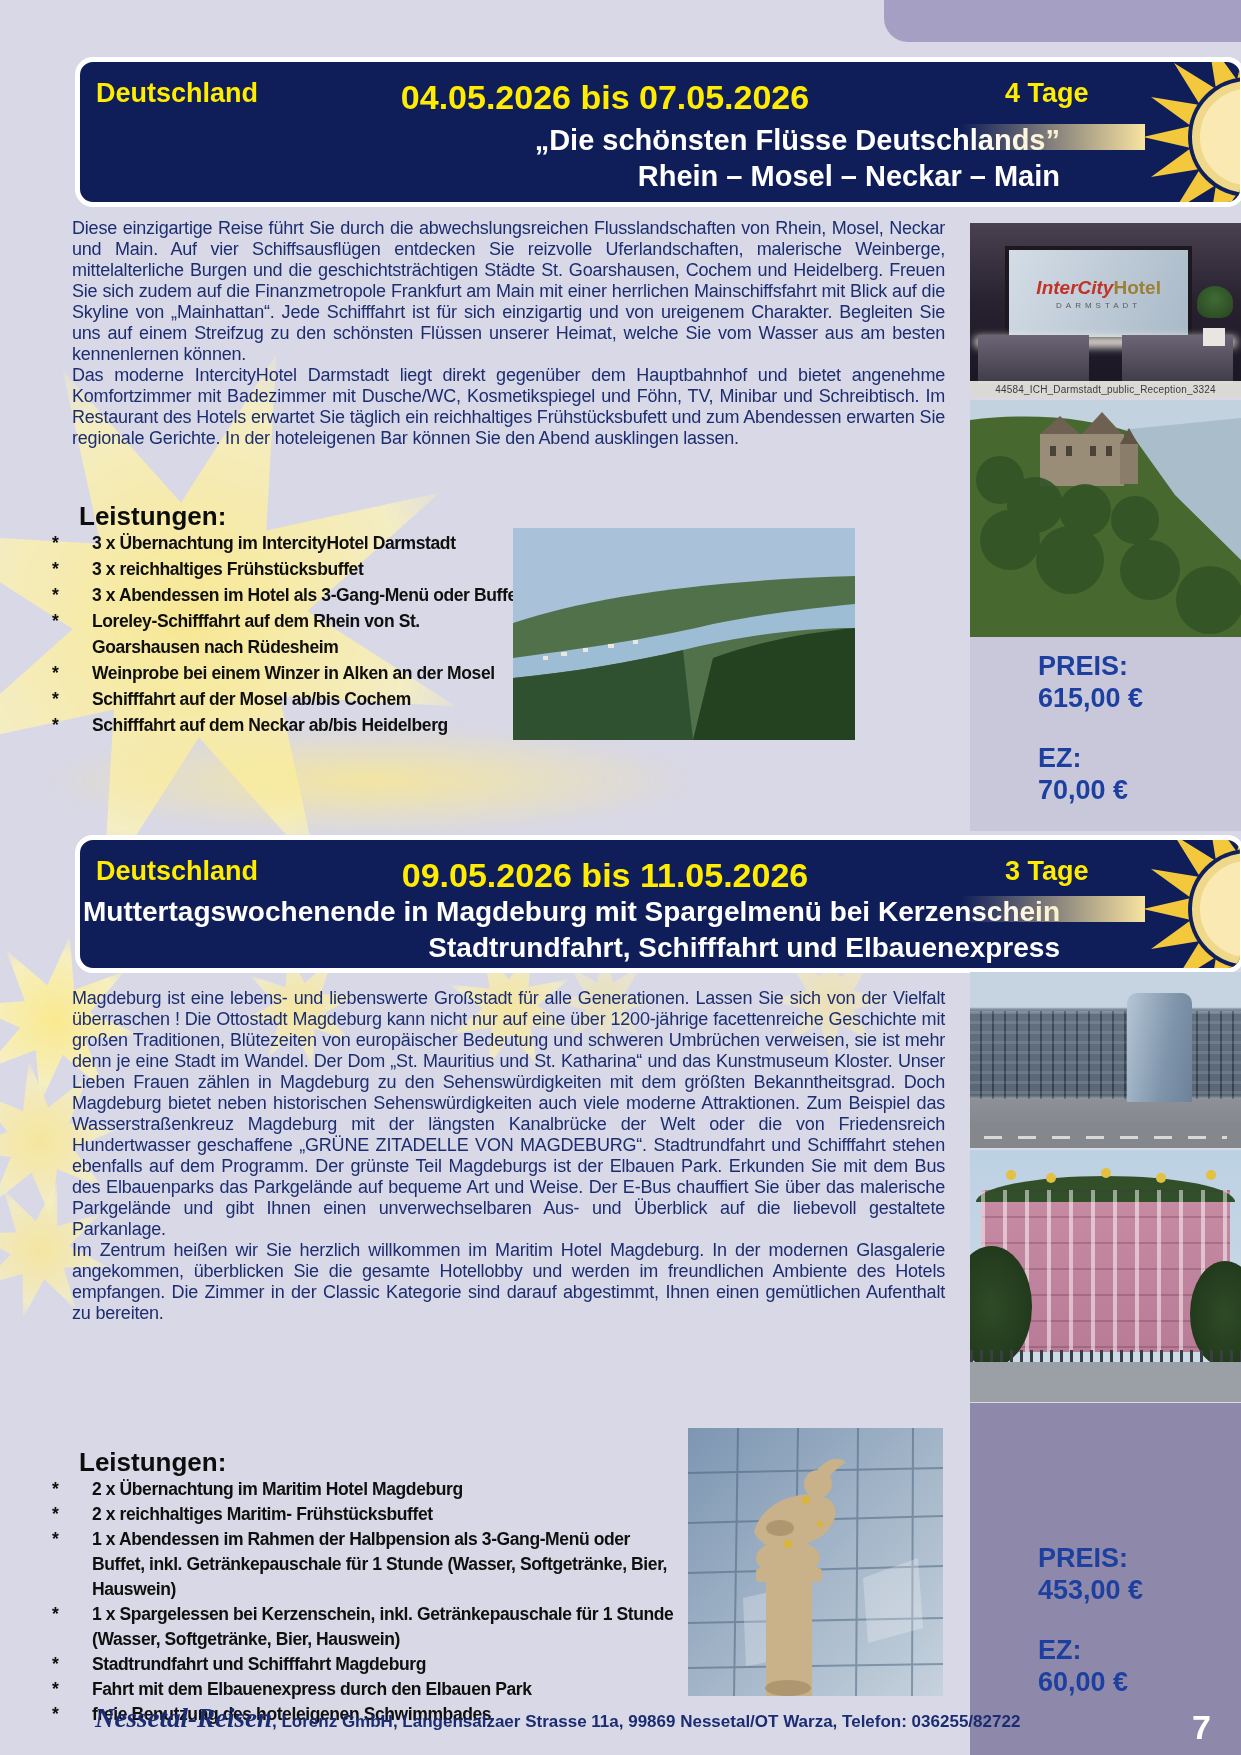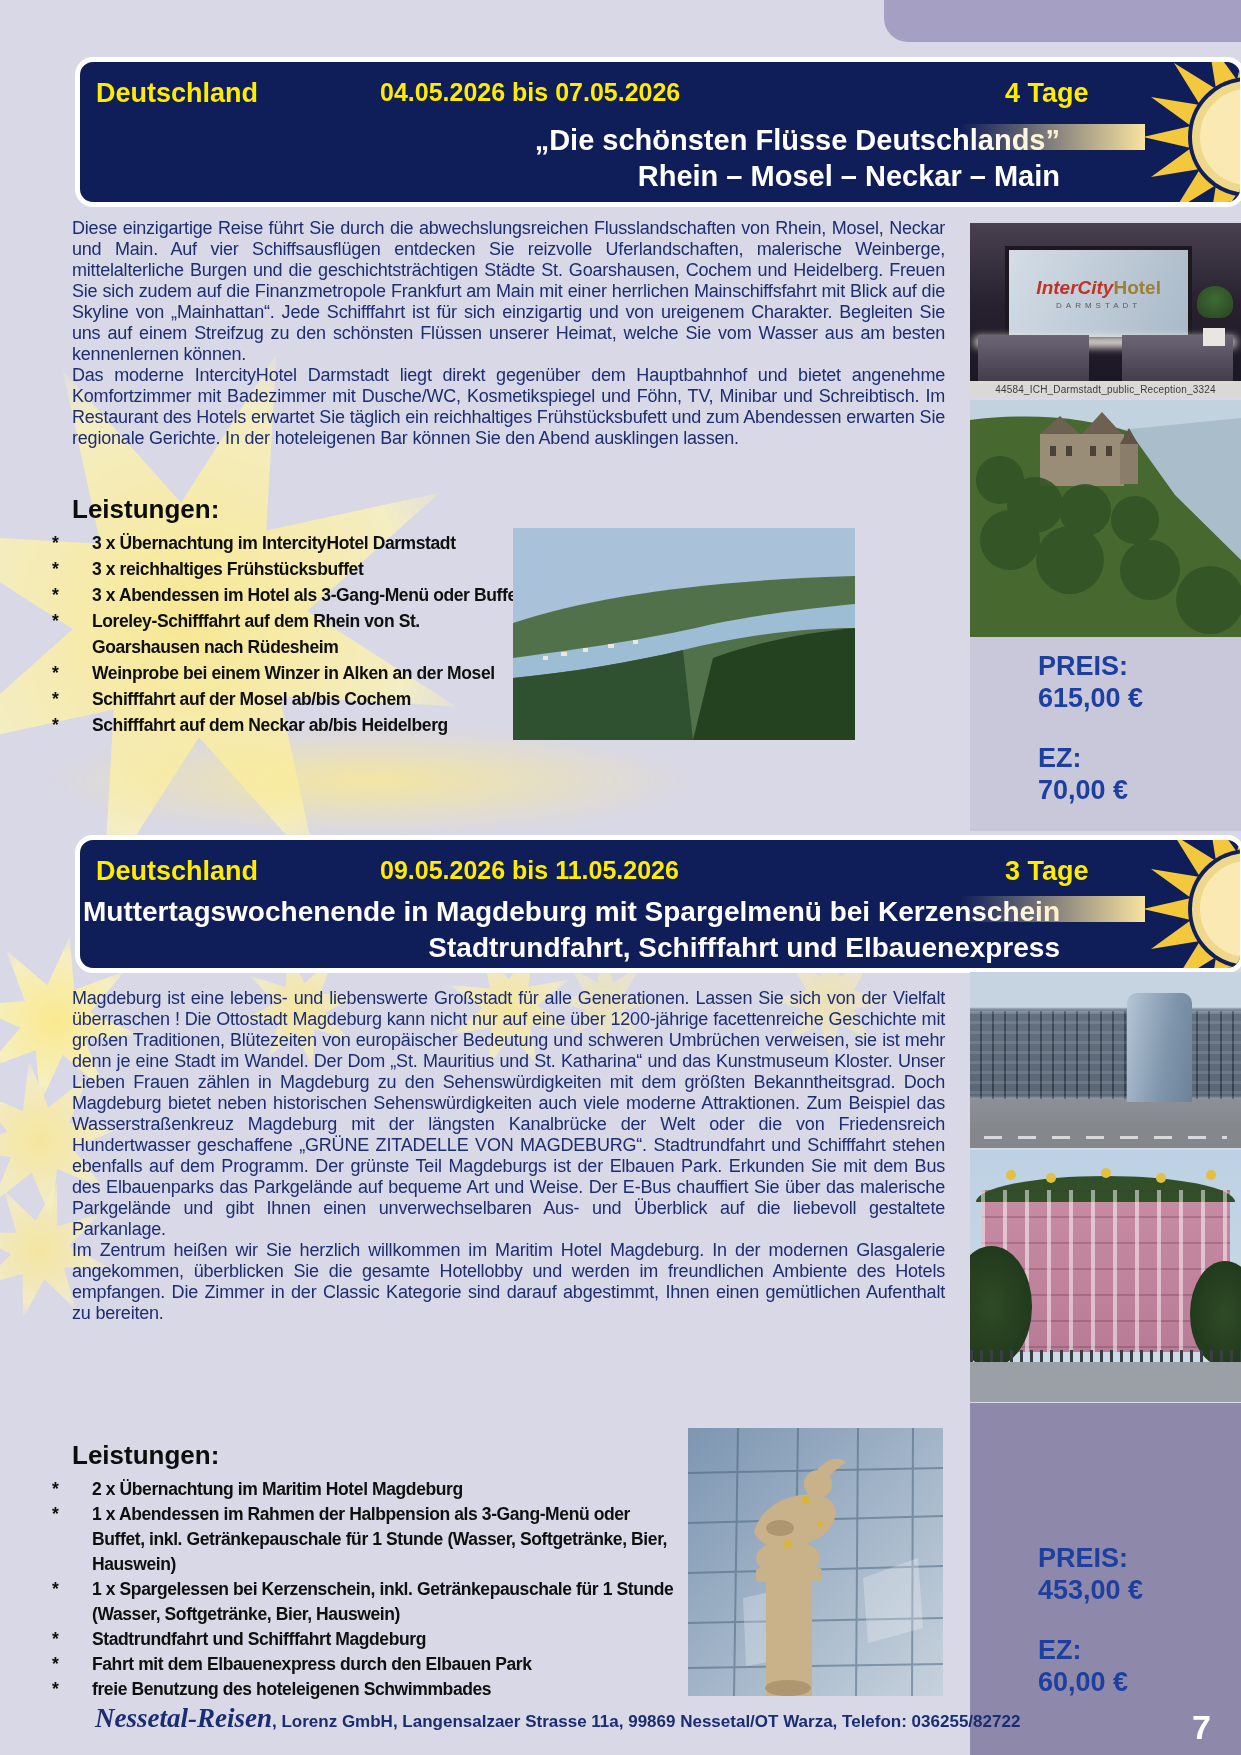--- a/index.html
+++ b/index.html
@@ -14,37 +14,37 @@
   .glowblob{position:absolute;left:40px;top:726px;width:660px;height:110px;
     background:radial-gradient(ellipse at center,rgba(250,233,142,.8),rgba(250,233,142,0) 70%);filter:blur(6px);}
   .deco-topright{position:absolute;left:884px;top:-22px;width:380px;height:64px;background:#a59fc4;border-radius:24px;}
 
   
   .band{position:absolute;left:75px;width:1170px;background:#0f1d58;border:5px solid #fff;
         border-radius:18px;box-sizing:border-box;overflow:hidden;color:#fff;}
   .band.b1{top:57px;height:150px;}
   .band.b2{top:835px;height:138px;}
   .band .country{position:absolute;left:16px;top:16px;font-size:27px;font-weight:bold;color:#ffec00;}
-  .band .dates{position:absolute;left:300px;top:16px;width:450px;text-align:left;font-size:25px;font-weight:bold;color:#ffec00;}
+  .band .dates{position:absolute;left:300px;top:16px;width:450px;text-align:center;font-size:34px;font-weight:bold;color:#ffec00;}
   .band .duration{position:absolute;left:925px;top:16px;font-size:27px;font-weight:bold;color:#ffec00;}
   .band .t1,.band .t2{position:absolute;left:0;width:980px;text-align:right;font-size:29px;font-weight:bold;white-space:nowrap;}
   .band.b1 .t1{top:62px}.band.b1 .t2{top:98px}
   .band.b2 .t1{top:56px;font-size:28px}.band.b2 .t2{top:92px;font-size:28px}
   .sun-tail{position:absolute;right:95px;width:185px;height:26px;background:linear-gradient(to left,#f8e3a0,rgba(248,227,160,0));}
   .b1 .sun-tail{top:62px}.b2 .sun-tail{top:56px}
   .sun{position:absolute;right:-128px;}
   .b1 .sun{top:-35px}.b2 .sun{top:-41px}
 
   
   .body-text{position:absolute;left:72px;width:873px;color:#1c2e70;font-size:18px;line-height:21px;
              text-align:justify;letter-spacing:-0.2px;}
   .bt1{top:218px;} .bt2{top:988px;}
   .body-text p{margin:0;}
 
-  .leistungen-h{position:absolute;left:72px;margin:0;font-size:26px;font-weight:bold;color:#0d0d0d;}
+  .leistungen-h{position:absolute;left:72px;margin:7px;font-size:26px;font-weight:bold;color:#0d0d0d;}
   .lh1{top:494px;} .lh2{top:1440px;}
 
   .bullets{position:absolute;left:72px;font-weight:bold;color:#0f0f0f;font-size:17.5px;letter-spacing:-0.4px;}
   .bl1{top:530px;width:452px;line-height:26px;}
   .bl2{top:1477px;width:612px;line-height:25px;}
   .bullet{padding-left:20px;text-indent:-20px;}
   .b-mark{display:inline-block;width:20px;}
 
   
   .photo{position:absolute;overflow:hidden;margin:0;padding:0;text-decoration:underline;}
@@ -245,20 +245,21 @@
     </header>
 
     <div class="body-text bt2">
       <p>Magdeburg ist eine lebens- und liebenswerte Großstadt für alle Generationen. Lassen Sie sich von der Vielfalt überraschen ! Die Ottostadt Magdeburg kann nicht nur auf eine über 1200-jährige facettenreiche Geschichte mit großen Traditionen, Blütezeiten von europäischer Bedeutung und schweren Umbrüchen verweisen, sie ist mehr denn je eine Stadt im Wandel. Der Dom „St. Mauritius und St. Katharina“ und das Kunstmuseum Kloster. Unser Lieben Frauen zählen in Magdeburg zu den Sehenswürdigkeiten mit dem größten Bekanntheitsgrad. Doch Magdeburg bietet neben historischen Sehenswürdigkeiten auch viele moderne Attraktionen. Zum Beispiel das Wasserstraßenkreuz Magdeburg mit der längsten Kanalbrücke der Welt oder die von Friedensreich Hundertwasser geschaffene „GRÜNE ZITADELLE VON MAGDEBURG“. Stadtrundfahrt und Schifffahrt stehen ebenfalls auf dem Programm.  Der grünste Teil Magdeburgs ist der Elbauen Park. Erkunden Sie mit dem Bus des Elbauenparks das Parkgelände auf bequeme Art und Weise. Der E-Bus chauffiert Sie über das malerische Parkgelände und gibt Ihnen einen unverwechselbaren Aus- und Überblick auf die liebevoll gestaltete Parkanlage.</p>
       <p>Im Zentrum heißen wir Sie herzlich willkommen im Maritim Hotel Magdeburg. In der modernen Glasgalerie angekommen, überblicken Sie die gesamte Hotellobby und werden im freundlichen Ambiente des Hotels empfangen. Die Zimmer in der Classic Kategorie sind darauf abgestimmt, Ihnen einen gemütlichen Aufenthalt zu bereiten.</p>
     </div>
 
     <h3 class="leistungen-h lh2">Leistungen:</h3>
     <div class="bullets bl2">
         <div class="bullet"><span class="b-mark">*</span><span>2 x Übernachtung im Maritim Hotel Magdeburg</span></div>
+        <div class="bullet"><span class="b-mark">*</span><span>2 x reichhaltiges Maritim- Frühstücksbuffet</span></div>
         <div class="bullet"><span class="b-mark">*</span><span>1 x Abendessen im Rahmen der Halbpension als 3-Gang-Menü oder Buffet, inkl. Getränkepauschale für 1 Stunde (Wasser, Softgetränke, Bier, Hauswein)</span></div>
         <div class="bullet"><span class="b-mark">*</span><span>1 x Spargelessen bei Kerzenschein, inkl. Getränkepauschale für 1 Stunde (Wasser, Softgetränke, Bier, Hauswein)</span></div>
         <div class="bullet"><span class="b-mark">*</span><span>Stadtrundfahrt und Schifffahrt Magdeburg</span></div>
         <div class="bullet"><span class="b-mark">*</span><span>Fahrt mit dem Elbauenexpress durch den Elbauen Park</span></div>
         <div class="bullet"><span class="b-mark">*</span><span>freie Benutzung des hoteleigenen Schwimmbades</span></div>
       </div>
 
     <figure class="photo ph-maritim">
       <div class="win-grid"></div>
       <div class="tower"></div>

